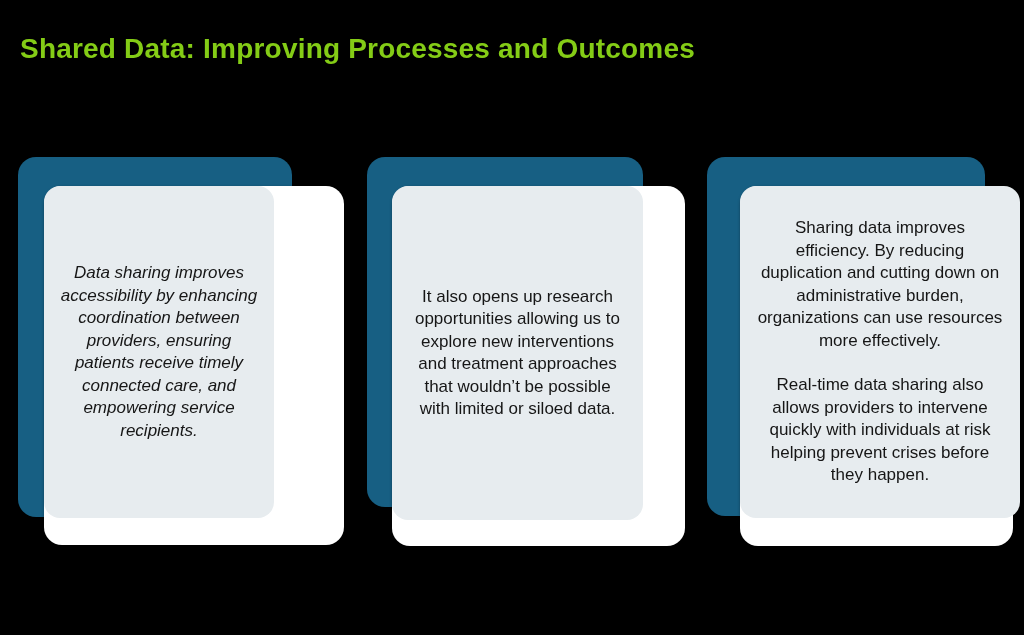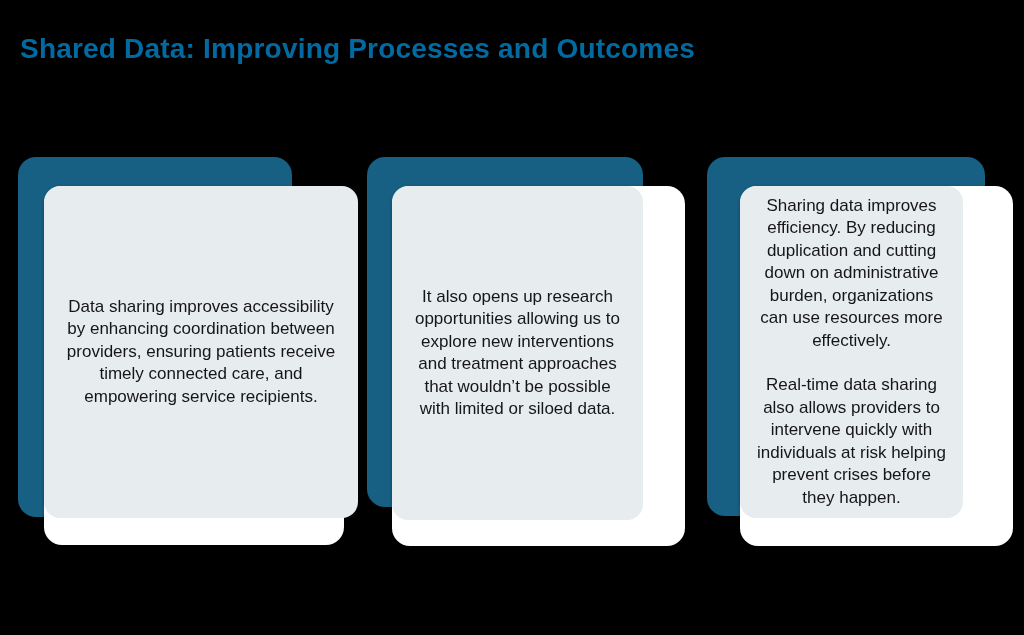--- a/index.html
+++ b/index.html
@@ -16,21 +16,21 @@
     position: relative;
   }
 
   
   #page-title {
     position: absolute;
     left: 20px;
     top: 14px;
     font-size: 28px;
     font-weight: bold;
-    color: #0369a1;
+    color: #84cc16;
     letter-spacing: 0.2px;
     white-space: nowrap;
   }
 
   
   #cards {
     position: absolute;
     left: 0;
     top: 0;
     width: 1024px;
@@ -82,33 +82,33 @@
   .card-para + .card-para {
     margin-top: 22px;
   }
 
   
 
   
   #card-group-1 { left: 18px; }
   #card-group-1 .card-back  { width: 274px; height: 360px; }
   #card-group-1 .card-front { left: 26px; top: 29px; width: 300px; height: 359px; }
-  #card-group-1 .card-panel { left: 26px; top: 29px; width: 314px; height: 332px; }
+  #card-group-1 .card-panel { left: 26px; top: 29px; width: 230px; height: 332px; font-style: italic; }
 
   
   #card-group-2 { left: 367px; }
   #card-group-2 .card-back  { width: 276px; height: 350px; }
   #card-group-2 .card-front { left: 25px; top: 29px; width: 293px; height: 360px; }
   #card-group-2 .card-panel { left: 25px; top: 29px; width: 251px; height: 334px; }
 
   
   #card-group-3 { left: 707px; }
   #card-group-3 .card-back  { width: 278px; height: 359px; }
   #card-group-3 .card-front { left: 33px; top: 29px; width: 273px; height: 360px; }
-  #card-group-3 .card-panel { left: 33px; top: 29px; width: 223px; height: 332px; }
+  #card-group-3 .card-panel { left: 33px; top: 29px; width: 280px; height: 332px; }
 </style>
 </head>
 <body>
 
 <h1 id="page-title">Shared Data: Improving Processes and Outcomes</h1>
 
 <div id="cards">
 
   <div class="card-group" id="card-group-1">
     <div class="card-back"></div>

